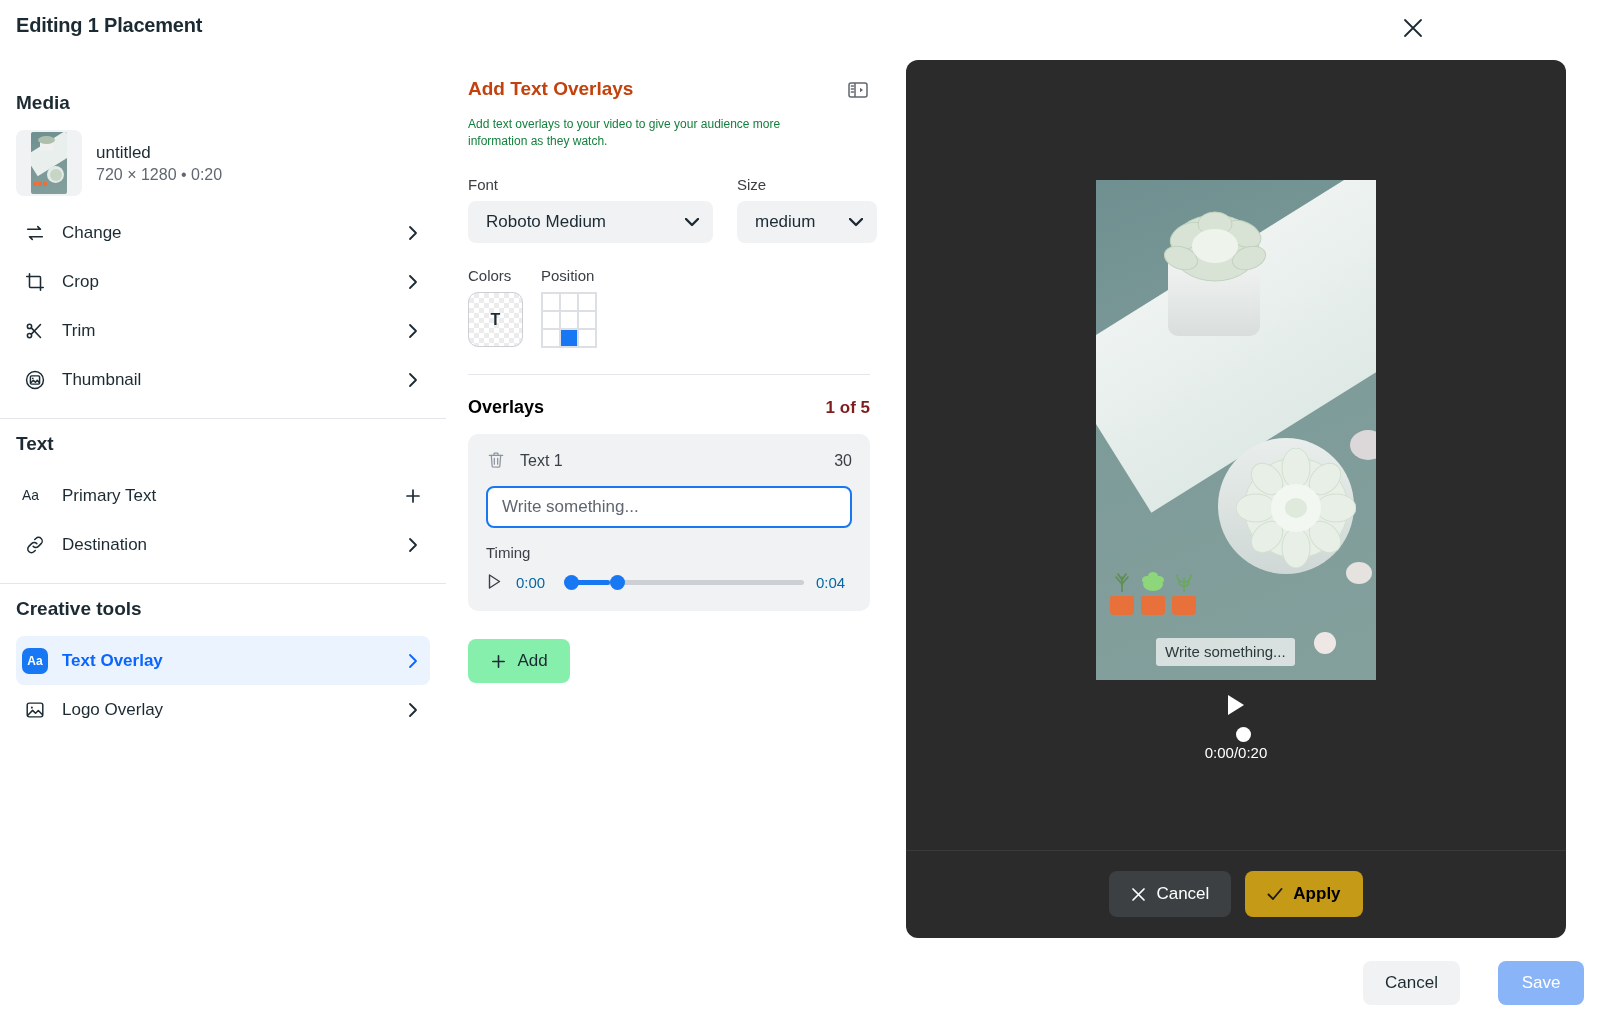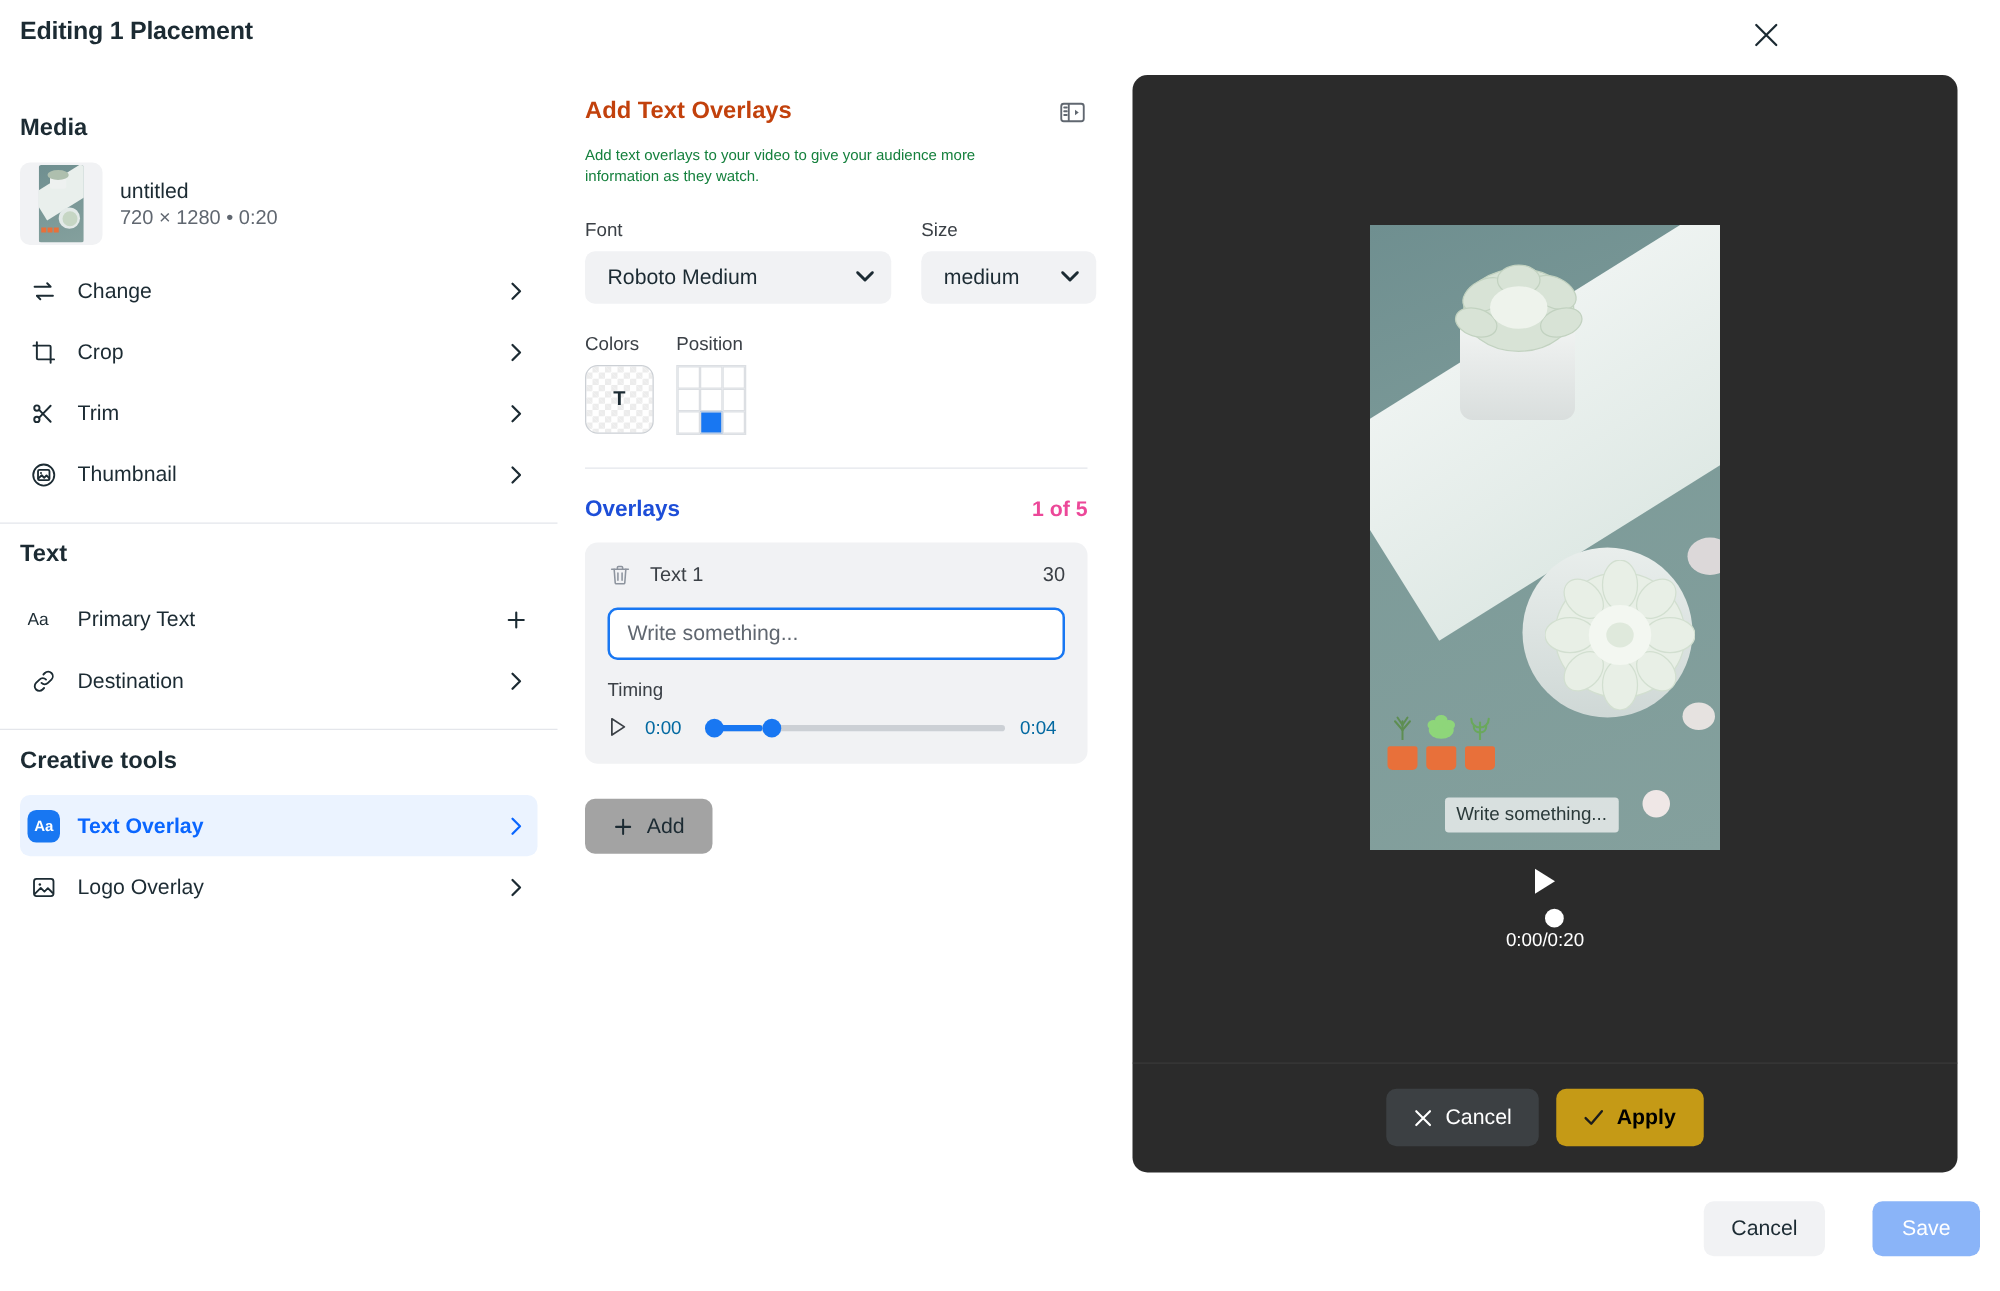--- a/index.html
+++ b/index.html
@@ -100,22 +100,22 @@
   }
   .posgrid div { border: 1px solid #dcdfe3; }
   .posgrid div.sel { background: #1877f2; }
 
   .hr { height: 1px; background: #e4e6eb; margin-top: 26px; }
 
   .overlays-head {
     display: flex; align-items: center; justify-content: space-between;
     margin-top: 22px;
   }
-  .overlays-title { font-size: 18px; font-weight: bold; color: #1d4ed8; }
-  .overlays-count { font-size: 17px; font-weight: bold; color: #ec4899; }
+  .overlays-title { font-size: 18px; font-weight: bold; color: #000000; }
+  .overlays-count { font-size: 17px; font-weight: bold; color: #7f1d1d; }
 
   .overlay-card {
     margin-top: 16px; background: #f1f2f4; border-radius: 10px; padding: 16px 18px 20px 18px;
   }
   .oc-top { display: flex; align-items: center; }
   .trash { width: 22px; height: 22px; margin-right: 12px; cursor: pointer; }
   .oc-name { font-size: 16px; color: #3b4046; flex: 1; }
   .oc-count { font-size: 16px; color: #3b4046; }
   .oc-input {
     margin-top: 14px; height: 42px; width: 100%;
@@ -131,21 +131,21 @@
     position: relative; flex: 1; height: 5px; border-radius: 3px; background: #ccd0d5;
     cursor: pointer;
   }
   .track .fill { position: absolute; height: 5px; border-radius: 3px; background: #1877f2; }
   .track .knob {
     position: absolute; top: -5px; width: 15px; height: 15px;
     border-radius: 50%; background: #1877f2;
   }
 
   .add-btn {
-    margin-top: 28px; height: 44px; width: 102px; border-radius: 8px; background: #a3a3a3;
+    margin-top: 28px; height: 44px; width: 102px; border-radius: 8px; background: #86efac;
     display: flex; align-items: center; justify-content: center; gap: 10px; cursor: pointer;
   }
   .add-btn span { font-size: 17px; color: #1c2b33; }
 
   
   .preview {
     position: absolute; left: 906px; top: 60px; width: 660px; height: 878px;
     background: #2b2b2b; border-radius: 12px; overflow: hidden;
   }
   .video-stage { position: absolute; left: 0; top: 0; width: 660px; height: 634px; }

